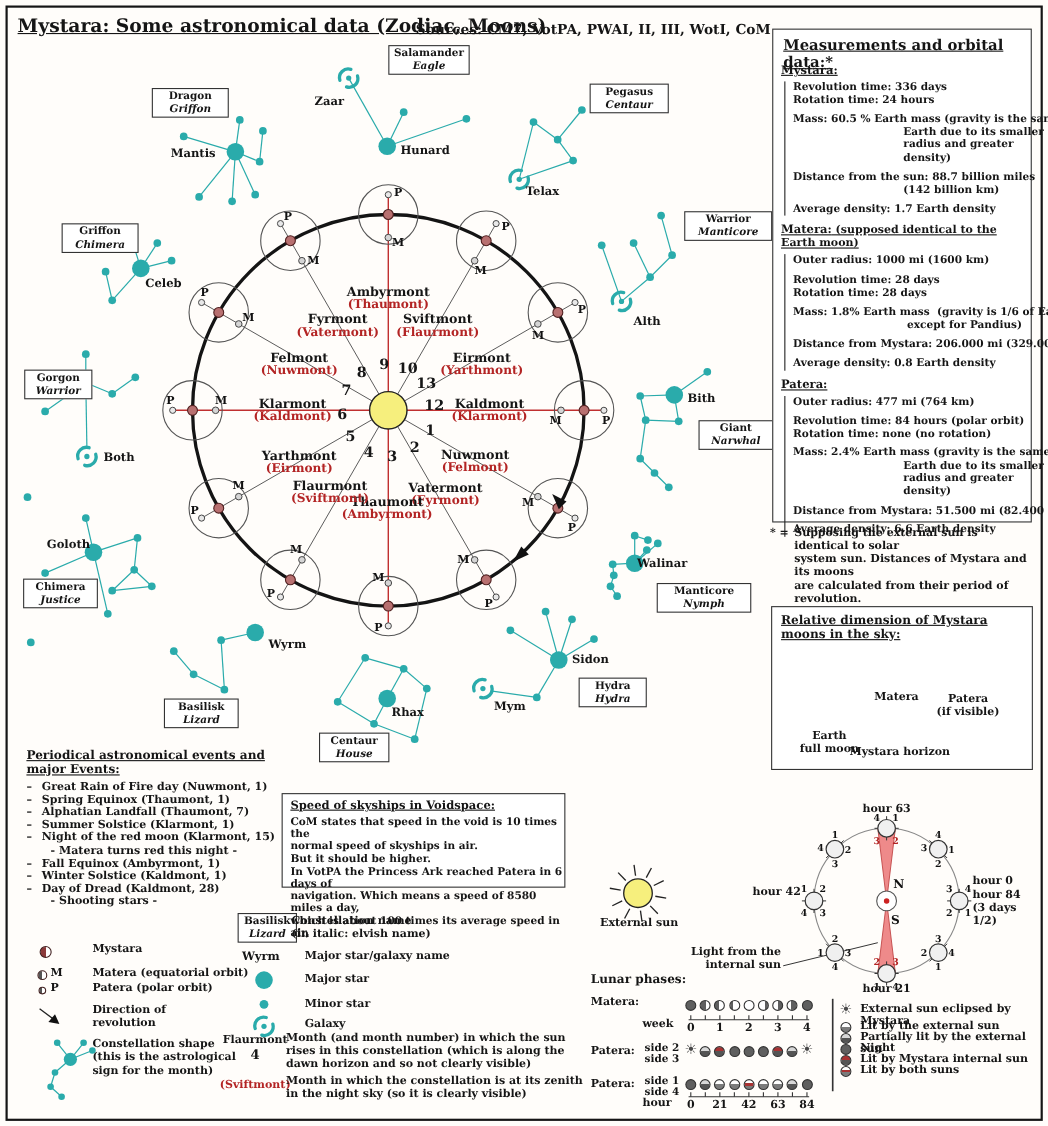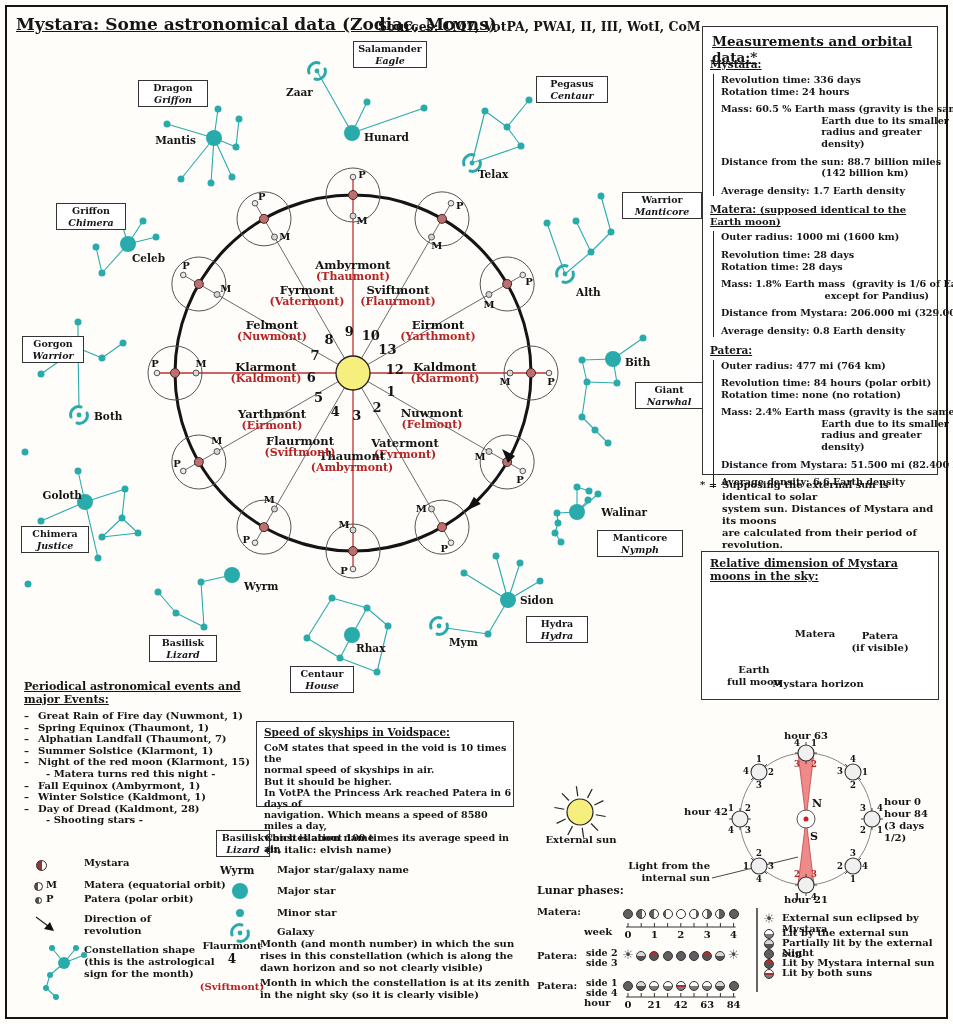--- a/index.html
+++ b/index.html
@@ -527,21 +527,21 @@
       <div class="g star-label" style="left: 576px; top: 286px; width: 40px; text-align: left;">Alth</div>
       <div class="cbox" style="left: 622px; top: 192px; width: 74px;">
         <div>Warrior</div>
         <div class="elv">Manticore</div>
       </div>
       <div class="g star-label" style="left: 625px; top: 356px; width: 36px; text-align: left;">Bith</div>
       <div class="cbox" style="left: 635px; top: 382px; width: 62px;">
         <div>Giant</div>
         <div class="elv">Narwhal</div>
       </div>
-      <div class="g star-label" style="left: 587px; top: 506px; width: 60px; text-align: right;">Walinar</div>
+      <div class="g star-label" style="left: 572px; top: 506px; width: 60px; text-align: center;">Walinar</div>
       <div class="cbox" style="left: 597px; top: 530px; width: 80px;">
         <div>Manticore</div>
         <div class="elv">Nymph</div>
       </div>
       <div class="mi" style="left: 36px; top: 860px; width: 11px; height: 11px; background: linear-gradient(90deg, rgb(139, 58, 58) 50%, rgb(255, 255, 255) 50%);"></div>
       <div class="mi" style="left: 34px; top: 882px; width: 9px; height: 9px; background: linear-gradient(90deg, rgb(85, 85, 85) 50%, rgb(255, 255, 255) 50%);"></div>
       <div class="g small" style="left: 46px; top: 879px;">M</div>
       <div class="mi" style="left: 35px; top: 897px; width: 7px; height: 7px; background: linear-gradient(90deg, rgb(85, 85, 85) 50%, rgb(255, 255, 255) 50%);"></div>
       <div class="g small" style="left: 46px; top: 893px;">P</div>
       <div class="g small" style="left: 84px; top: 857px;">Mystara</div>

